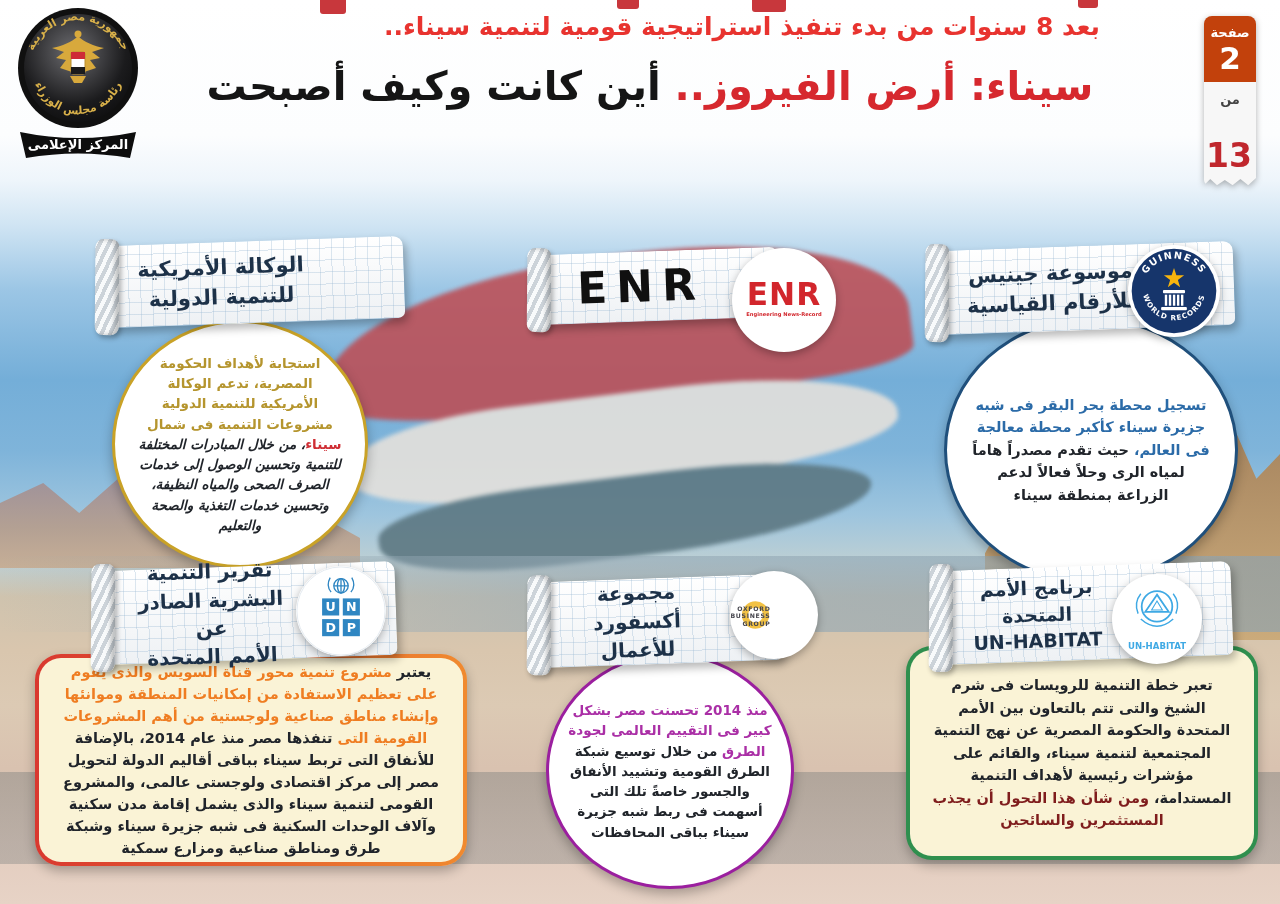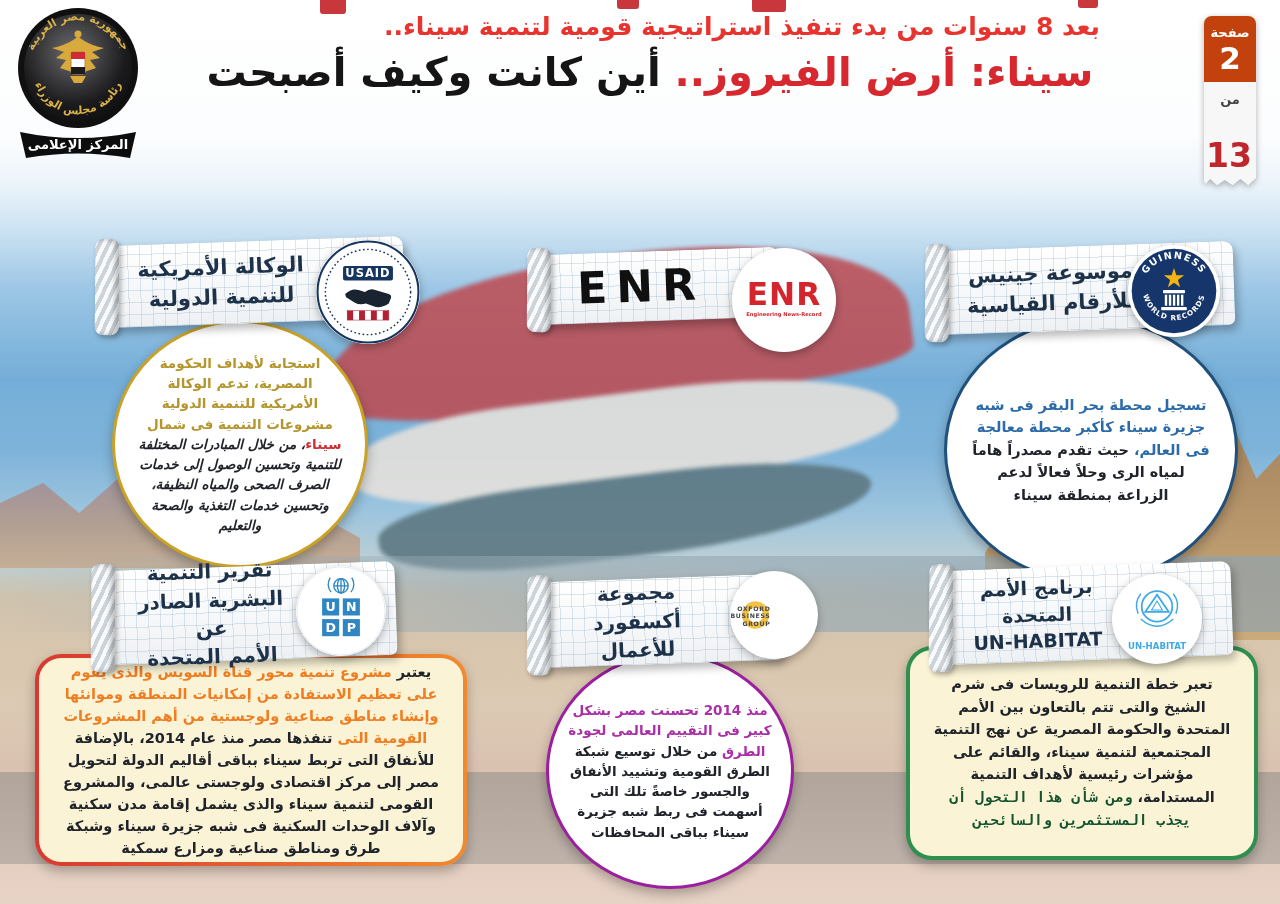--- a/index.html
+++ b/index.html
@@ -31,21 +31,21 @@
   .top-scrap { position:absolute; top:0; background:#c8373c; z-index:1; border-radius:0 0 3px 3px; }
   .s1 { left:320px; width:26px; height:14px; }
   .s2 { left:617px; width:22px; height:9px; }
   .s3 { left:752px; width:34px; height:12px; }
   .s4 { left:1078px; width:20px; height:8px; }
 
   
   .gov-logo { position:absolute; left:12px; top:6px; width:132px; height:158px; z-index:6; }
   .hdr { position:absolute; left:200px; top:12px; width:900px; text-align:center; z-index:5; }
   .hdr-kicker { color:#e8332f; font-size:25px; font-weight:bold;text-align:right; }
-  .hdr-title  { font-size:40px; font-weight:bold; color:#151515; margin-top:8px; letter-spacing:-.5px; }
+  .hdr-title  { font-size:40px; font-weight:bold; color:#151515; margin-top:22px; letter-spacing:-.5px; }
   .hdr-title .red { color:#d6282e; }
   .hdr-sub    { font-size:27px; font-weight:bold; color:#151515; margin-top:3px; }
 
   .page-badge { position:absolute; left:1204px; top:16px; width:52px; z-index:6; text-align:center;
                 font-weight:bold; filter:drop-shadow(0 2px 3px rgba(0,0,0,.3)); }
   .pb-top { background:#c2410c; color:#fff; border-radius:8px 8px 0 0; padding:9px 4px 7px; }
   .pb-top .lbl { font-size:13px; display:block; }
   .pb-top .num { font-size:31px; line-height:1.05; display:block; margin-top:2px; }
   .pb-bottom { background:#f7f7f7; border-radius:0 0 5px 5px; padding:10px 4px 12px;
     clip-path:polygon(0 0,100% 0,100% 93%,85% 100%,70% 94%,55% 100%,40% 95%,25% 100%,12% 94%,0 100%); }
@@ -201,36 +201,20 @@
       <span class="num">13</span>
     </div>
   </div>
 
 
   <div class="ribbon c1-ribbon">
     <div class="curl"></div>
     <div class="ribbon-title">الوكالة الأمريكية
 للتنمية الدولية</div>
   </div>
-  <div class="logo-badge c1-logo">
-    <svg viewBox="0 0 100 100">
-      <circle cx="50" cy="50" r="48.5" fill="#ffffff" stroke="#16365f" stroke-width="2"></circle>
-      <circle cx="50" cy="50" r="41" fill="none" stroke="#16365f" stroke-width="1.4" stroke-dasharray="1.6 2.4"></circle>
-      <rect x="26" y="25" width="48" height="14" rx="2" fill="#16365f"></rect>
-      <text x="50" y="36" font-size="11" font-weight="bold" fill="#ffffff" text-anchor="middle" letter-spacing="1">USAID</text>
-      <path d="M28 52 q6 -6 13 -4 l6 2 q5 -4 10 -2 l13 4 q3 1 2 4 l-2 5 q-8 5 -14 3 l-8 -3 q-6 2 -11 -1 l-8 -5 z" fill="#1a2430"></path>
-      <g>
-        <rect x="30" y="68" width="40" height="9" fill="#ffffff" stroke="#b22234" stroke-width="0.5"></rect>
-        <rect x="30" y="68" width="5.7" height="9" fill="#b22234"></rect>
-        <rect x="41.4" y="68" width="5.7" height="9" fill="#b22234"></rect>
-        <rect x="52.8" y="68" width="5.7" height="9" fill="#b22234"></rect>
-        <rect x="64.2" y="68" width="5.8" height="9" fill="#b22234"></rect>
-      </g>
-    </svg>
-  </div>
   <div class="bubble c1-bubble">
     <p class="body-text"><span style="color: rgb(181, 149, 46);">استجابة لأهداف الحكومة المصرية، تدعم الوكالة الأمريكية للتنمية الدولية مشروعات التنمية فى شمال </span><span style="color: rgb(207, 46, 52);">سيناء</span><span style="color: rgb(32, 36, 42); font-style: italic;">، من خلال المبادرات المختلفة للتنمية وتحسين الوصول إلى خدمات الصرف الصحى والمياه النظيفة، وتحسين خدمات التغذية والصحة والتعليم</span></p>
   </div>
 
   <div class="ribbon c2-ribbon">
     <div class="curl"></div>
     <div class="ribbon-title latin">ENR</div>
   </div>
   <div class="logo-badge c2-logo">
     <svg viewBox="0 0 100 100">
@@ -345,17 +329,17 @@
         <path d="M50 30 L44 40 L56 40 Z" stroke-width="1.2"></path>
         <path d="M29 44 Q24 32 32 22" stroke-width="1.6"></path>
         <path d="M71 44 Q76 32 68 22" stroke-width="1.6"></path>
         <path d="M32 50 Q41 58 50 58 Q59 58 68 50" stroke-width="1.6"></path>
       </g>
       <text x="50" y="83" text-anchor="middle" font-size="9.5" font-weight="bold" fill="#3fa9e4">UN-HABITAT</text>
     </svg>
   </div>
   <div class="panel c6-panel">
     <div class="panel-inner">
-      <p class="body-text"><span style="color: rgb(32, 36, 42);">تعبر خطة التنمية للرويسات فى شرم الشيخ والتى تتم بالتعاون بين الأمم المتحدة والحكومة المصرية عن نهج التنمية المجتمعية لتنمية سيناء، والقائم على مؤشرات رئيسية لأهداف التنمية المستدامة، </span><span style="color: #14532d; font-family: Liberation Mono, monospace;">ومن شأن هذا التحول أن يجذب المستثمرين والسائحين</span></p>
+      <p class="body-text"><span style="color: rgb(32, 36, 42);">تعبر خطة التنمية للرويسات فى شرم الشيخ والتى تتم بالتعاون بين الأمم المتحدة والحكومة المصرية عن نهج التنمية المجتمعية لتنمية سيناء، والقائم على مؤشرات رئيسية لأهداف التنمية المستدامة، </span><span style="color: #7f1d1d;">ومن شأن هذا التحول أن يجذب المستثمرين والسائحين</span></p>
     </div>
   </div>
 
 </div>
 
 </body></html>

